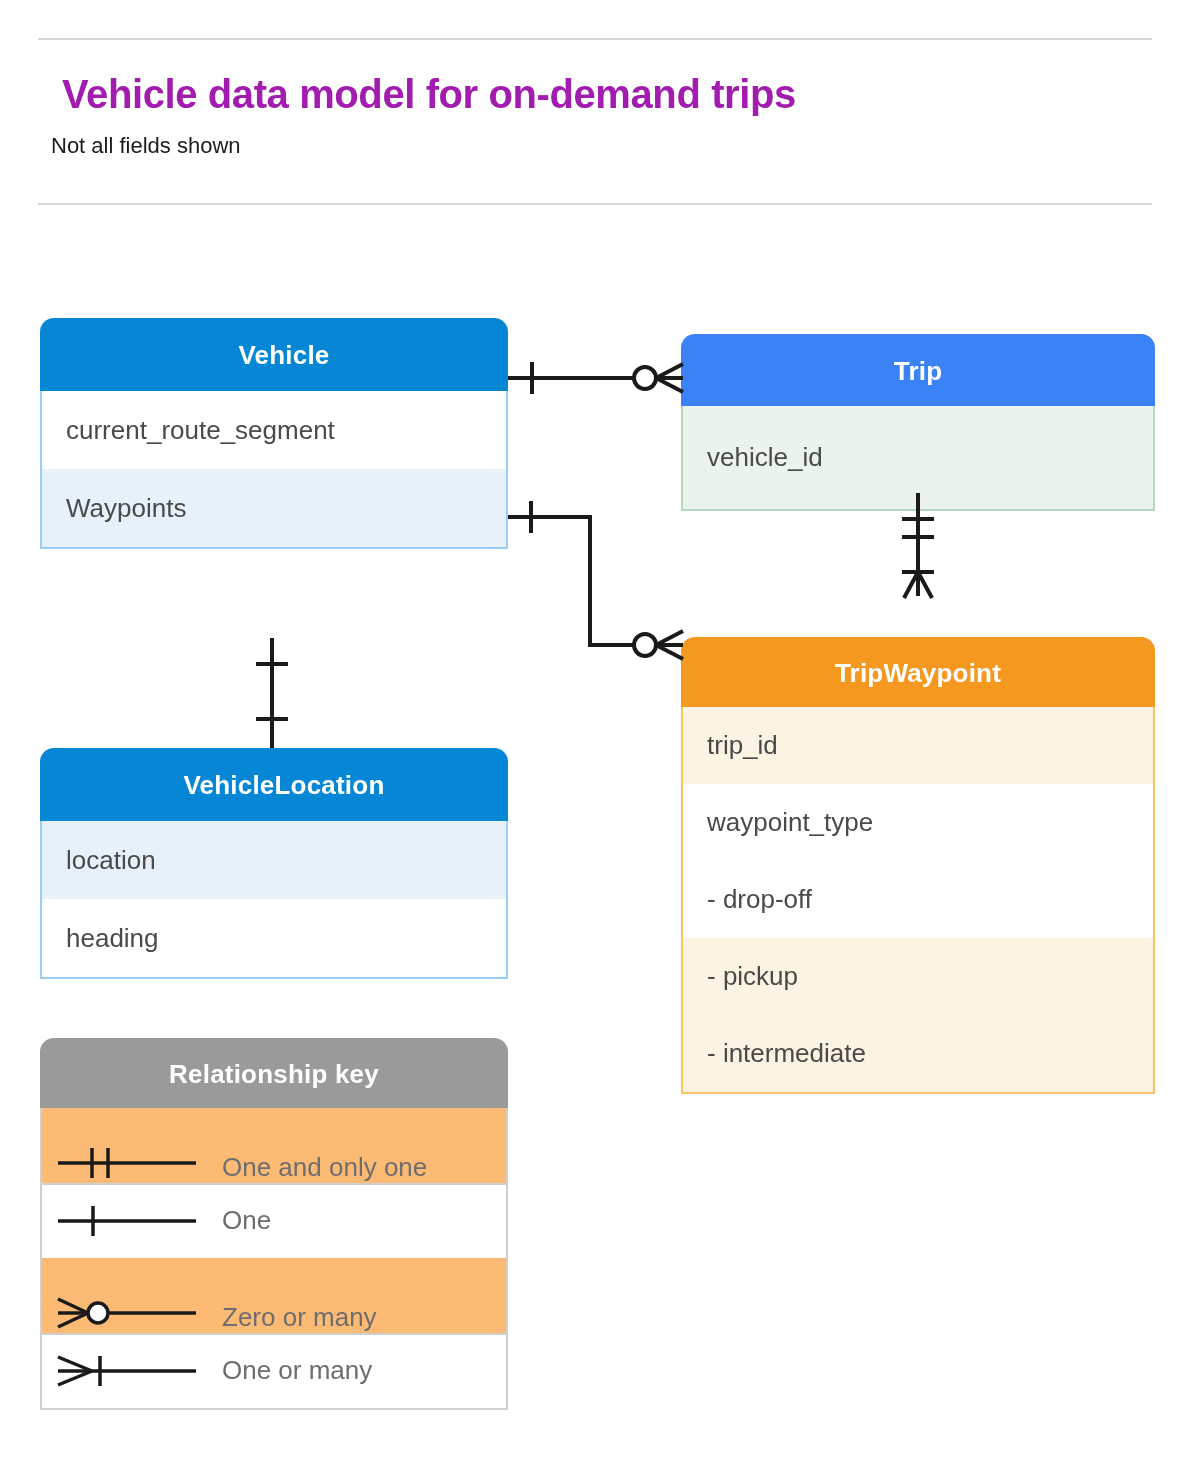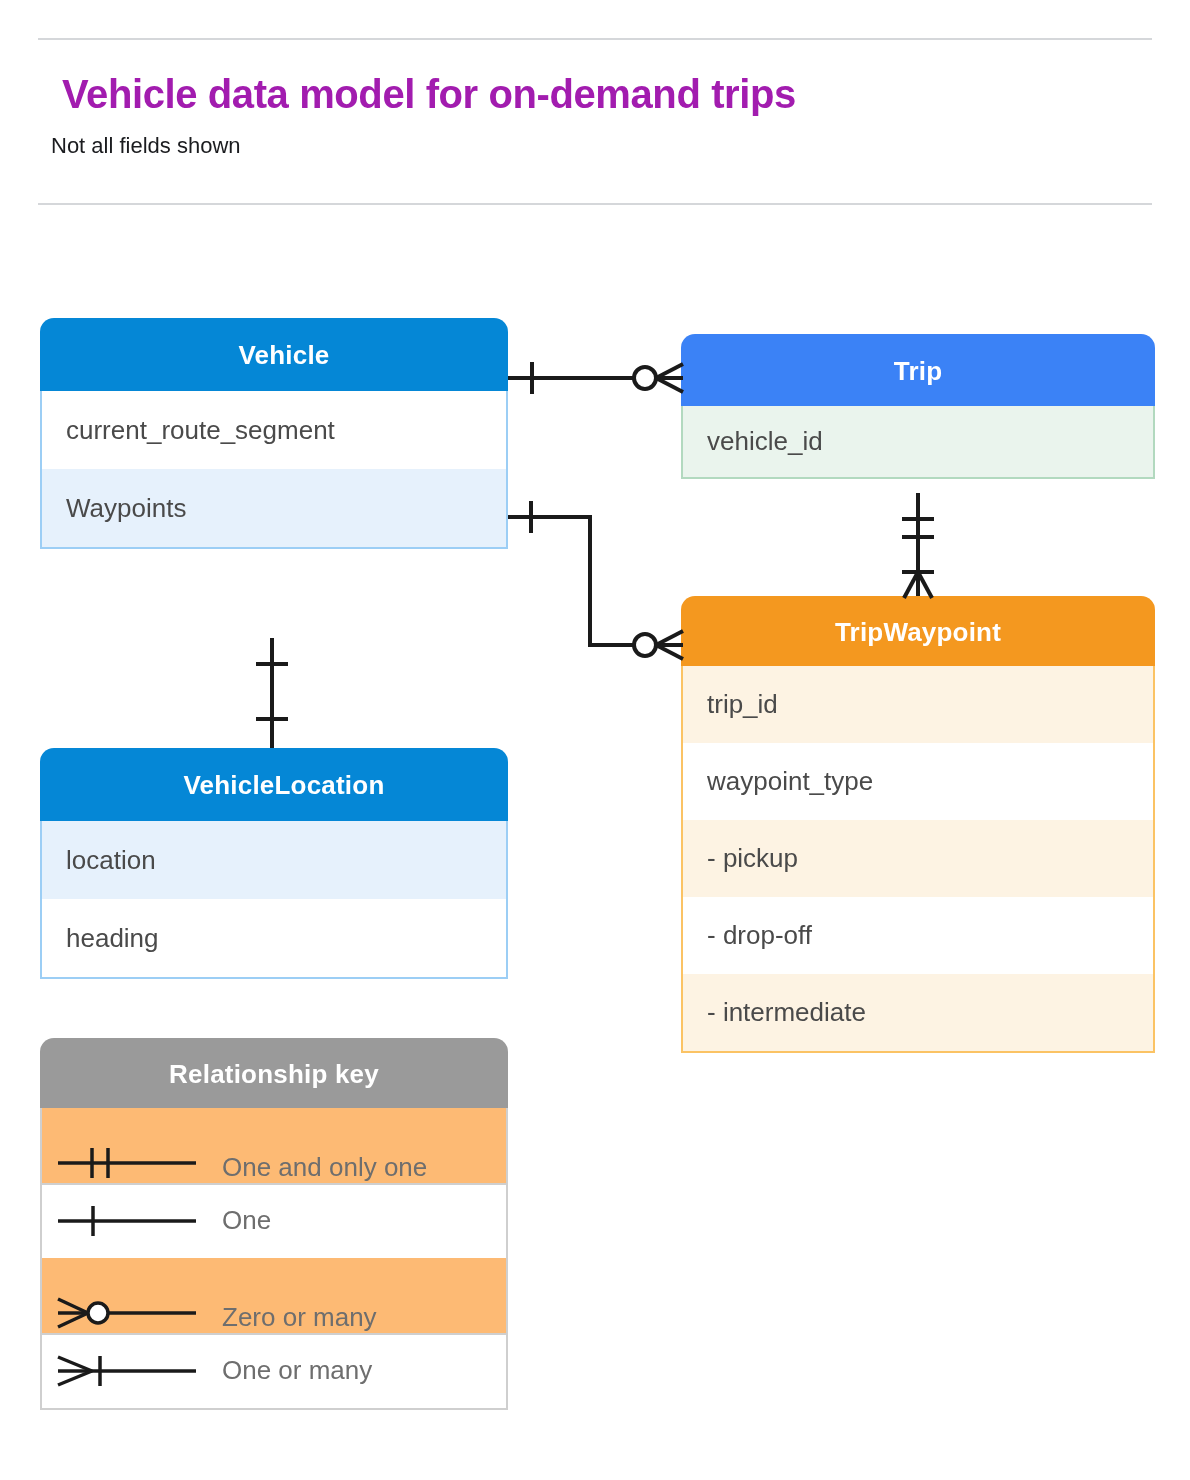--- a/index.html
+++ b/index.html
@@ -98,23 +98,23 @@
   
   #entity-vehicle          { left: 40px;  top: 318px; width: 468px; }
   #entity-vehiclelocation  { left: 40px;  top: 748px; width: 468px; }
   #entity-trip             { left: 681px; top: 334px; width: 474px; }
   #entity-tripwaypoint     { left: 681px; top: 596px; width: 474px; }
   #legend-box              { left: 40px;  top: 1038px; width: 468px; border-radius: 11px; }
 
   #entity-vehiclelocation .entity-header,
   #entity-vehicle .entity-header { height: 75px; }
   #entity-trip .entity-header { height: 74px; }
-  #entity-tripwaypoint .entity-header { height: 72px; }
-
-  #entity-trip .entity-row { height: 73px; }
+  #entity-tripwaypoint .entity-header { height: 72px; margin-top: 41px; }
+
+  #entity-trip .entity-row { height: 105px; }
   #entity-vehicle .entity-row { height: 80px; }
   #entity-vehiclelocation .entity-row { height: 80px; }
   #entity-tripwaypoint .entity-row { height: 79px; }
 
   
   .legend-row {
     height: 77px;
     display: flex;
     align-items: center;
     border-left: 2px solid #cfcfcf;
@@ -171,22 +171,22 @@
 
   <div class="entity theme-green" id="entity-trip">
     <div class="entity-header">Trip</div>
     <div class="entity-row alt">vehicle_id</div>
   </div>
 
   <div class="entity theme-orange" id="entity-tripwaypoint">
     <div class="entity-header">TripWaypoint</div>
     <div class="entity-row alt">trip_id</div>
     <div class="entity-row">waypoint_type</div>
+    <div class="entity-row">-  drop-off</div>
     <div class="entity-row alt">-  pickup</div>
-    <div class="entity-row">-  drop-off</div>
     <div class="entity-row alt">-  intermediate</div>
   </div>
 
   <div class="entity theme-gray" id="legend-box">
     <div class="entity-header">Relationship key</div>
 
     <div class="legend-row alt">
       <div class="legend-sym">
         <svg width="150" height="40" viewBox="0 0 150 40">
           <line x1="2" y1="20" x2="140" y2="20" stroke="#1a1a1a" stroke-width="3.5"></line>

